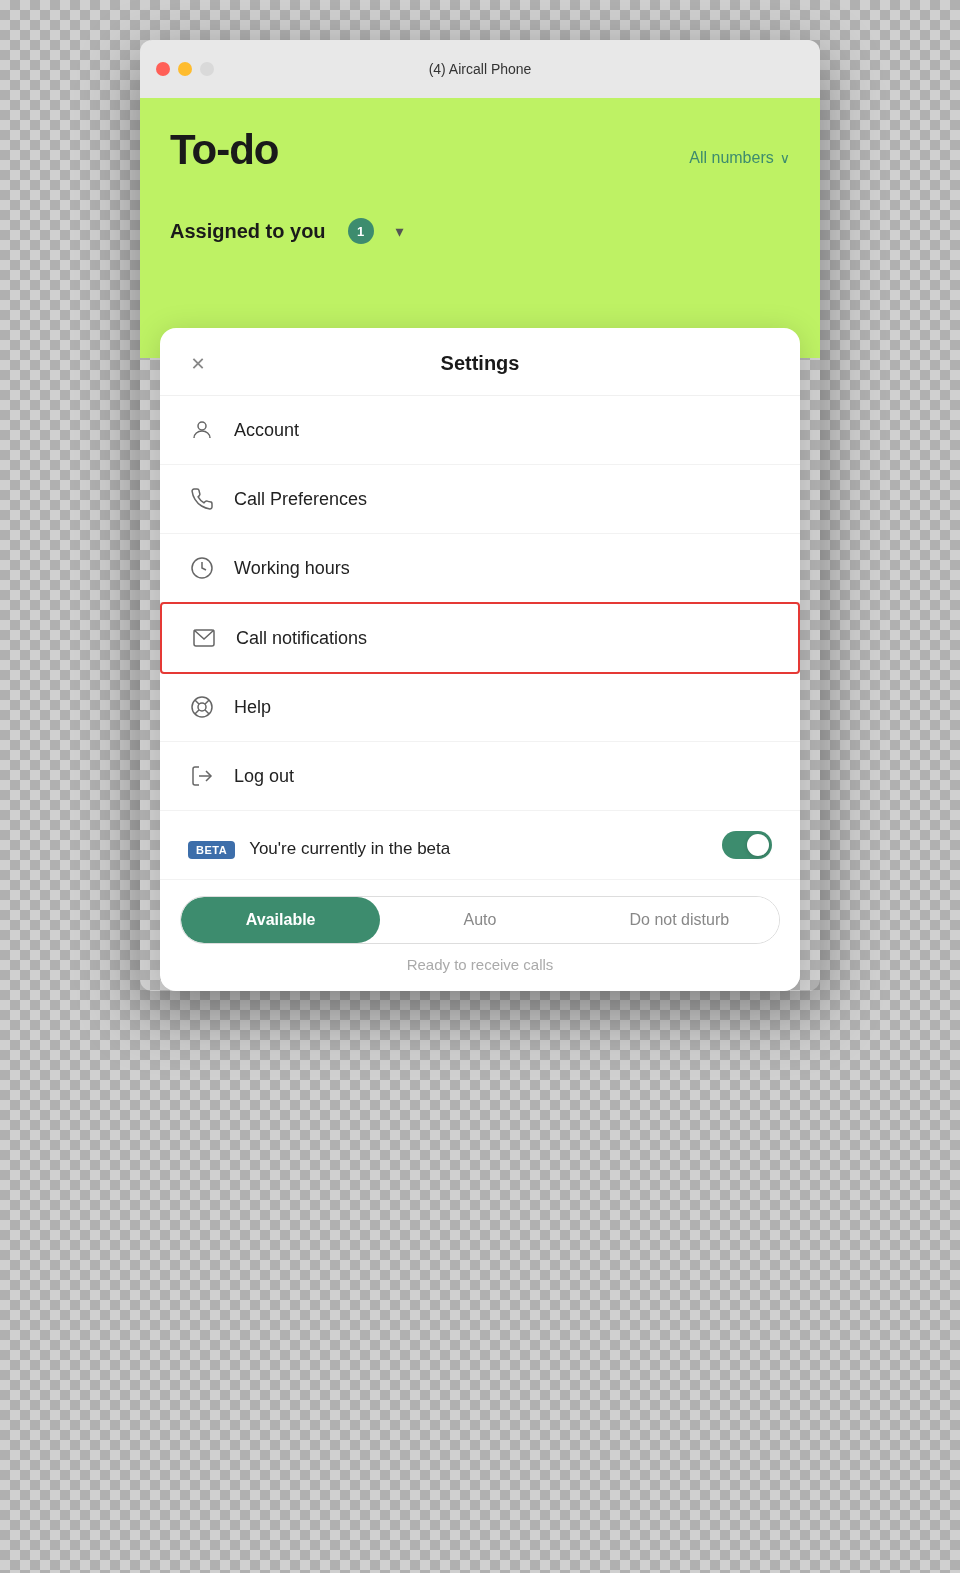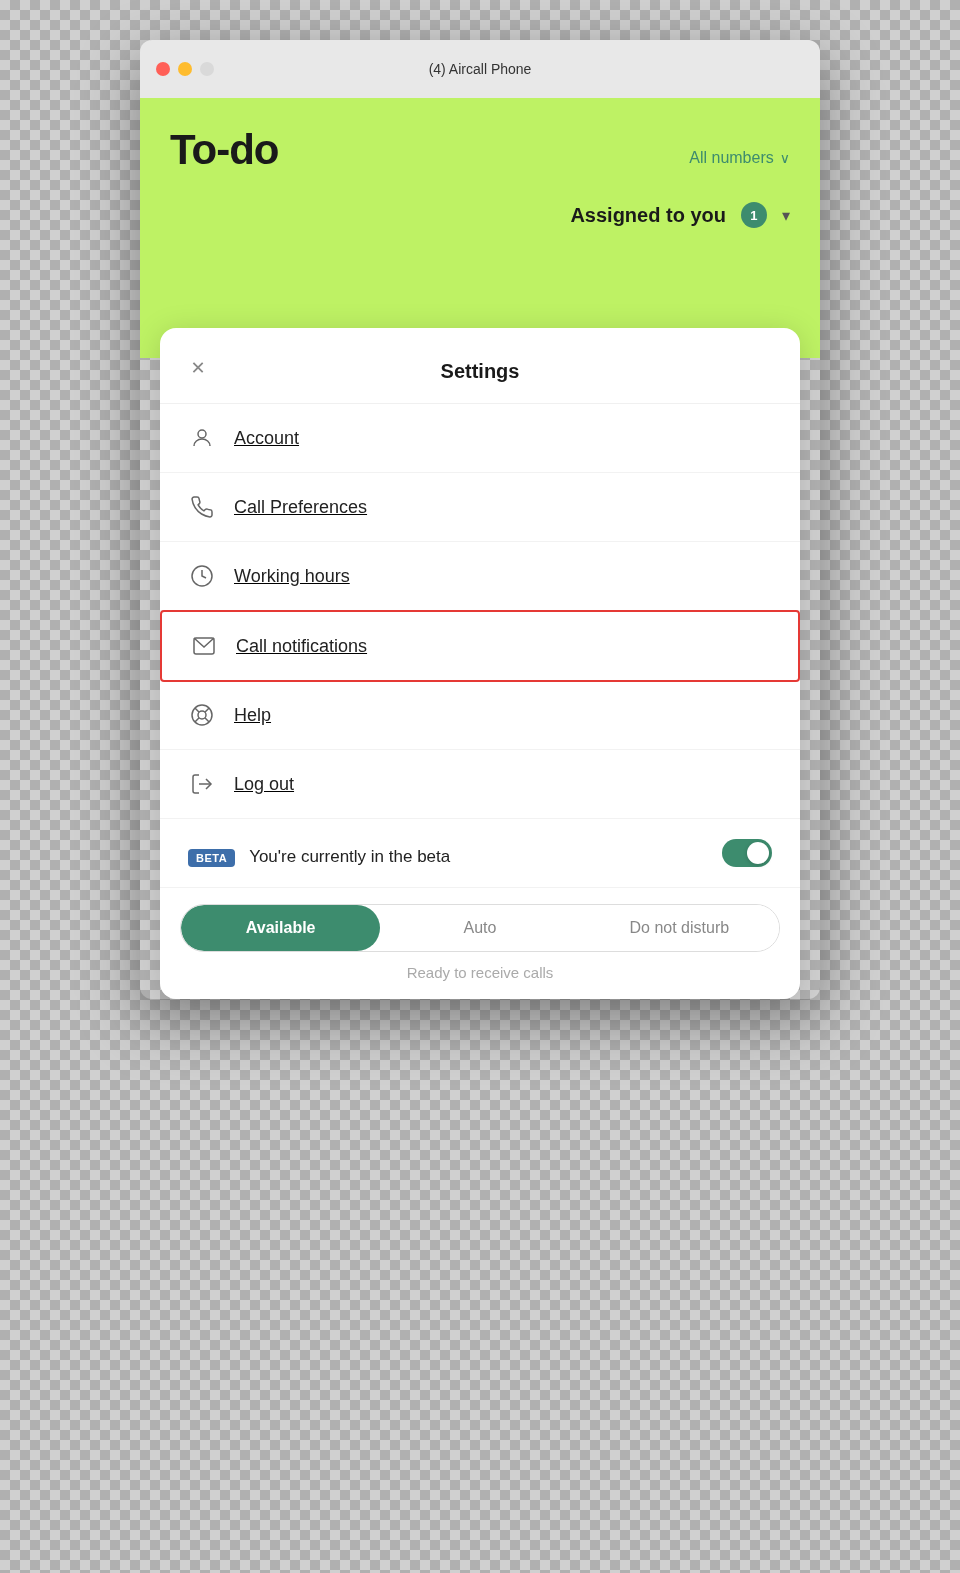--- a/index.html
+++ b/index.html
@@ -87,23 +87,22 @@
       align-items: center;
       gap: 6px;
       cursor: pointer;
     }
     .chevron-down {
       font-size: 14px;
     }
     .assigned-row {
       display: flex;
       align-items: center;
-      gap: 15px;
-      margin-top: 12px;
-      justify-content: flex-end;
+      gap: 22px;
+      margin-top: 28px;
     }
     .assigned-label {
       font-size: 20px;
       font-weight: 700;
       color: #1a1a1a;
     }
     .badge {
       background: #3d8c6e;
       color: white;
       border-radius: 50%;
@@ -149,27 +148,25 @@
       cursor: pointer;
       color: #888;
       font-size: 18px;
     }
     .settings-title {
       flex: 1;
       text-align: center;
       font-size: 20px;
       font-weight: 700;
       color: #1a1a1a;
-      margin-top: 8px;
     }
 
     
     .menu-list {
       list-style: none;
-      text-decoration: underline;
     }
     .menu-item {
       display: flex;
       align-items: center;
       padding: 20px 28px;
       border-bottom: 1px solid #f2f2f2;
       gap: 18px;
       cursor: pointer;
       position: relative;
     }

